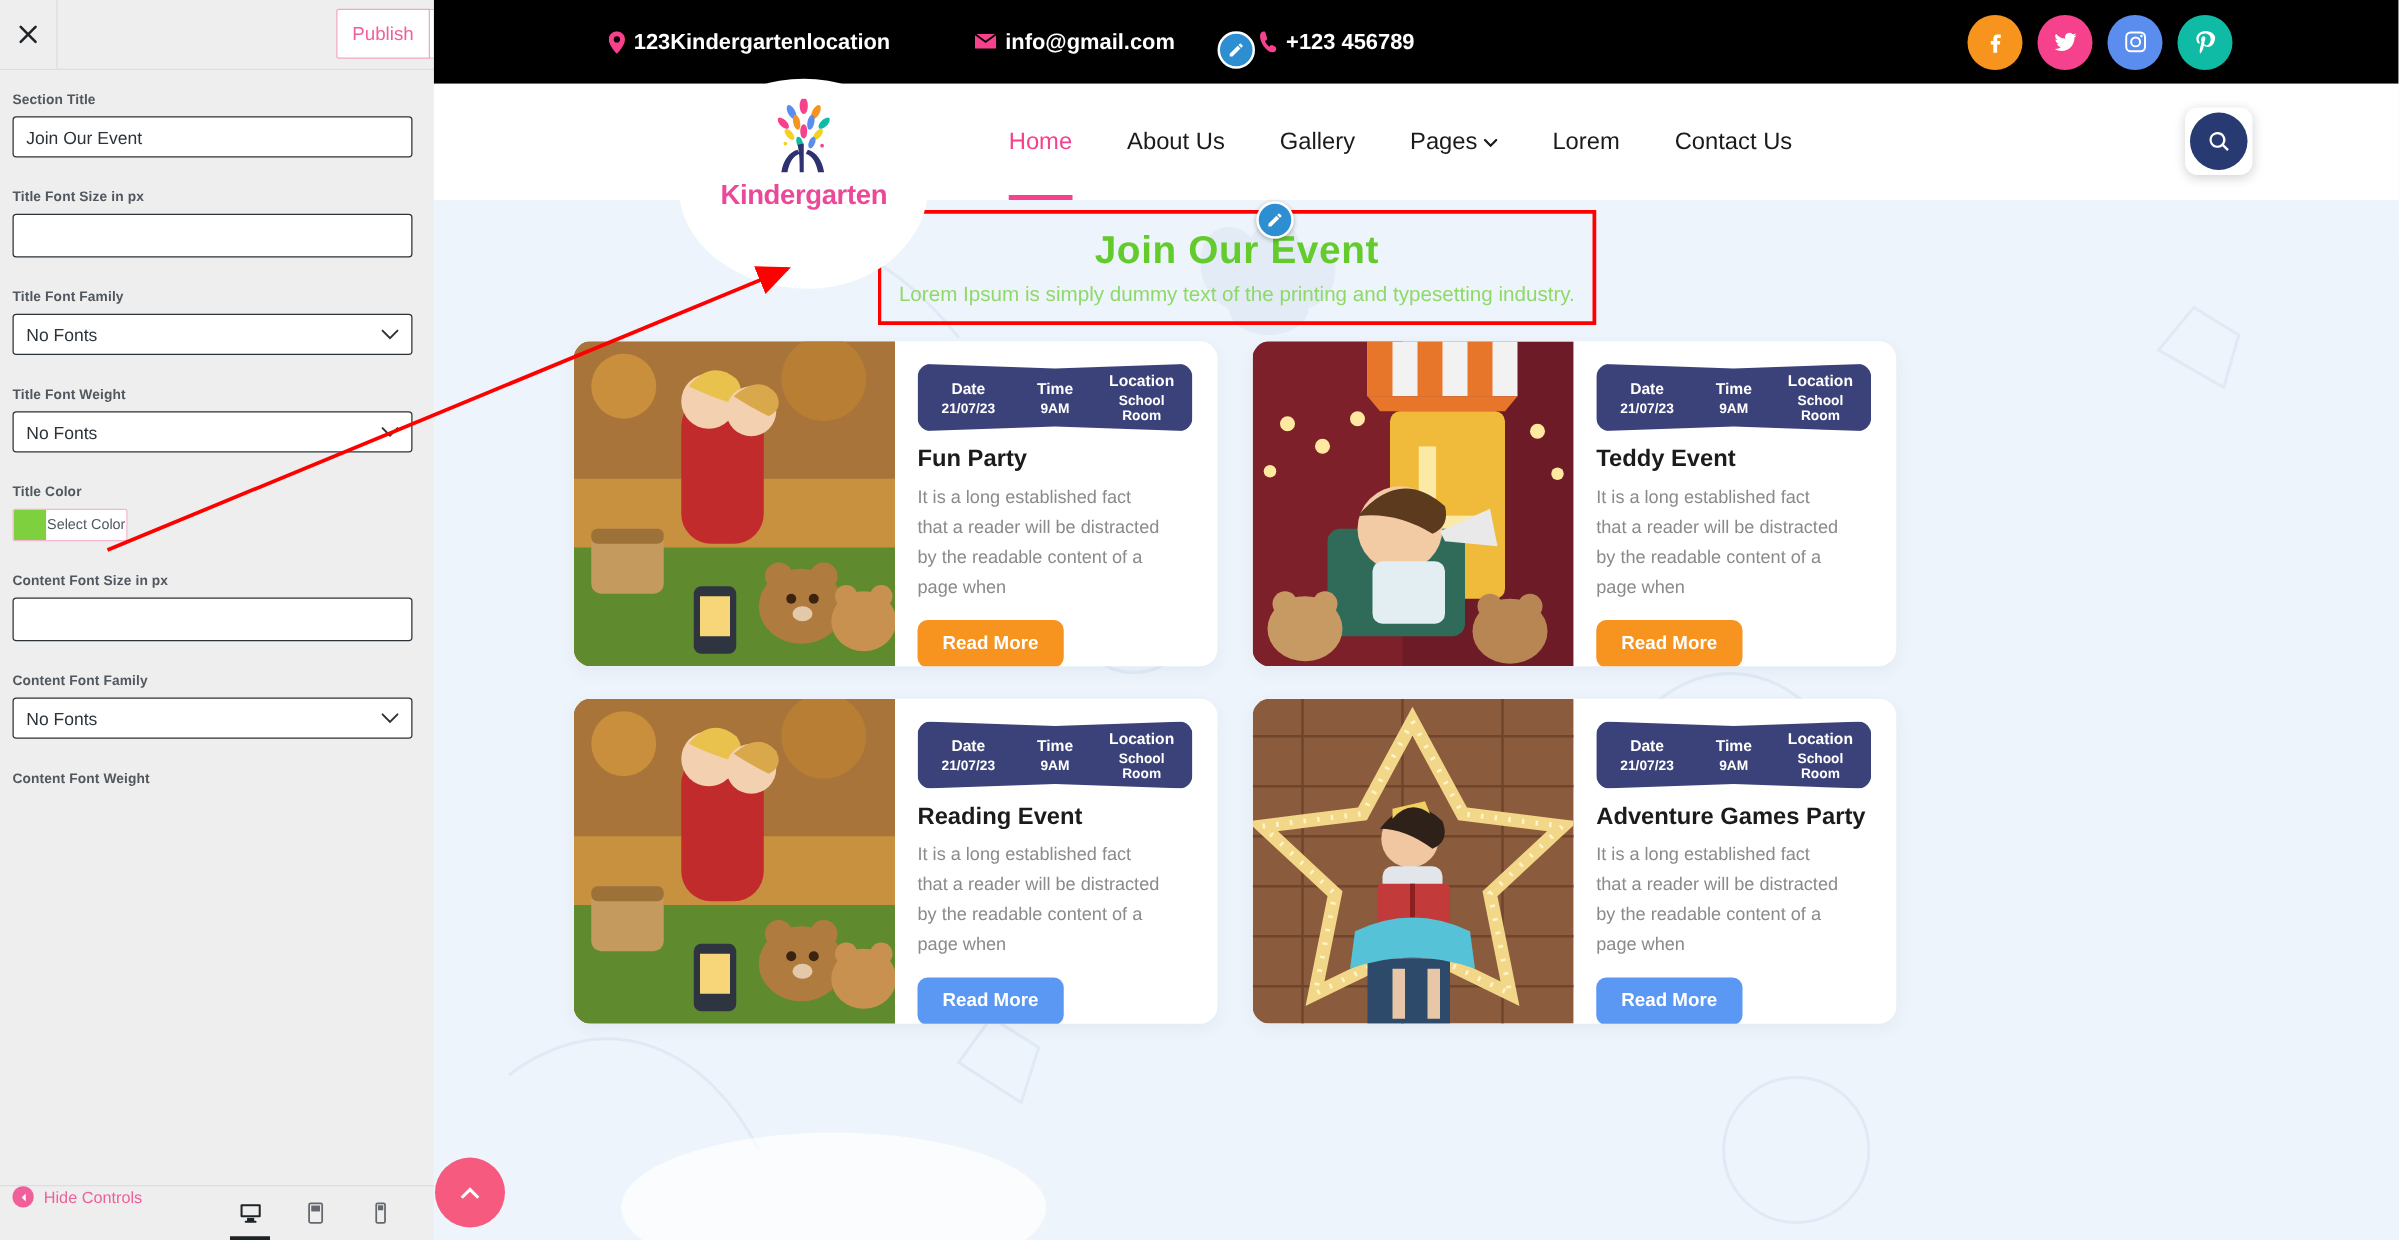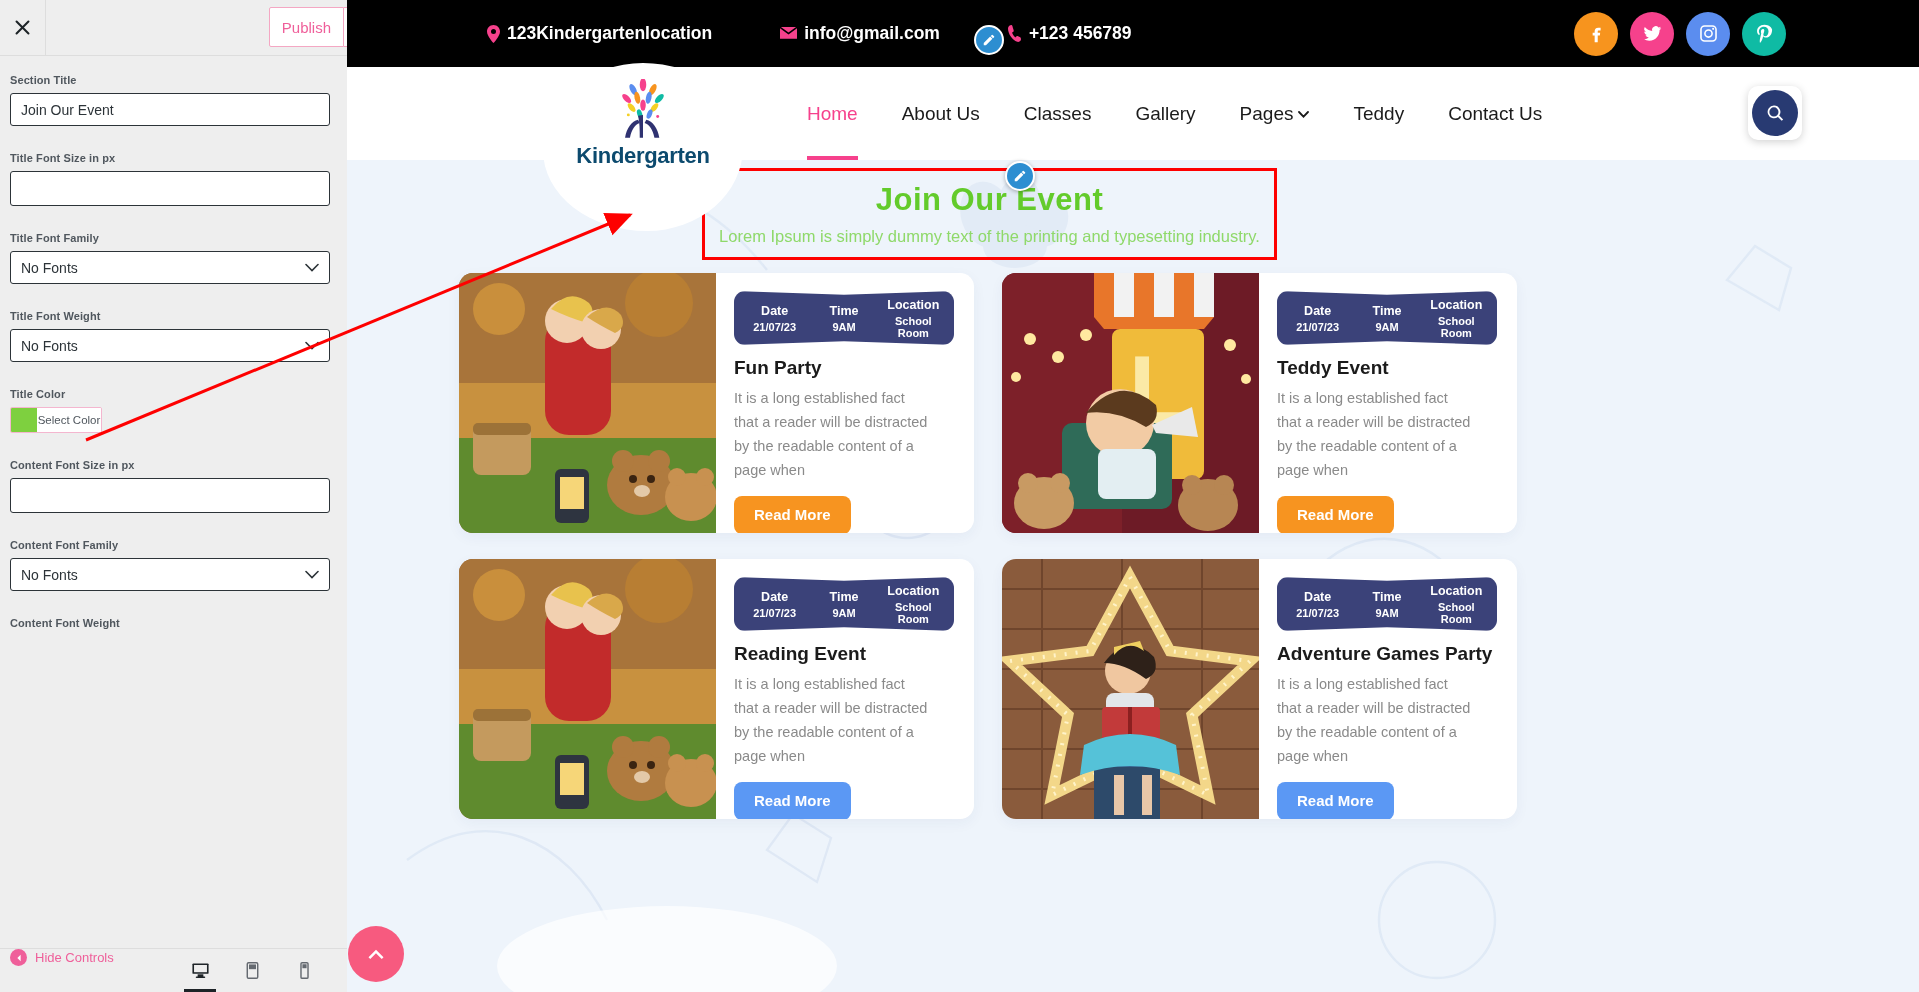--- a/index.html
+++ b/index.html
@@ -149,21 +149,21 @@
   #logo-bubble {
     position: absolute; left: 196px; top: -4px;
     width: 200px; height: 168px;
     background: #ffffff; border-radius: 50% 50% 48% 52% / 52% 50% 50% 48%;
     display: flex; flex-direction: column; align-items: center;
     justify-content: flex-start; padding-top: 16px;
     z-index: 4;
   }
   #logo-tree { width: 66px; height: 62px; }
   #logo-text {
-    font-size: 22px; font-weight: 700; color: #0c4a6e;
+    font-size: 22px; font-weight: 700; color: #ec4899;
     letter-spacing: -.3px; margin-top: 2px;
   }
   #mainnav {
     position: absolute; left: 438px; top: 0; bottom: 0;
     display: flex; align-items: center; gap: 0;
   }
   .nav-item {
     font-size: 19px; color: #1b1b1b; padding: 0 22px;
     cursor: pointer; position: relative; height: 93px;
     display: flex; align-items: center; gap: 5px;
@@ -477,35 +477,32 @@
     </div>
 
     <div id="mainnav">
       <div class="nav-item active">
         <span>Home</span>
       </div>
       <div class="nav-item">
         <span>About Us</span>
       </div>
       <div class="nav-item">
-        <span>Classes</span>
-      </div>
-      <div class="nav-item">
         <span>Gallery</span>
       </div>
       <div class="nav-item">
         <span>Pages</span>
         <span class="caret">
           <svg width="11" height="7" viewBox="0 0 11 7">
               <path d="M1 1L5.5 5.6L10 1" stroke="#1b1b1b" stroke-width="1.8" fill="none" stroke-linecap="round"></path>
             </svg>
         </span>
       </div>
       <div class="nav-item">
-        <span>Teddy</span>
+        <span>Lorem</span>
       </div>
       <div class="nav-item">
         <span>Contact Us</span>
       </div>
     </div>
 
     <div id="search-btn">
       <div id="search-circle">
         <svg viewBox="0 0 24 24">
             <path d="M10 2a8 8 0 105 14.3l4.9 4.9 1.7-1.7-4.9-4.9A8 8 0 0010 2zm0 2.2a5.8 5.8 0 110 11.6 5.8 5.8 0 010-11.6z"></path>

